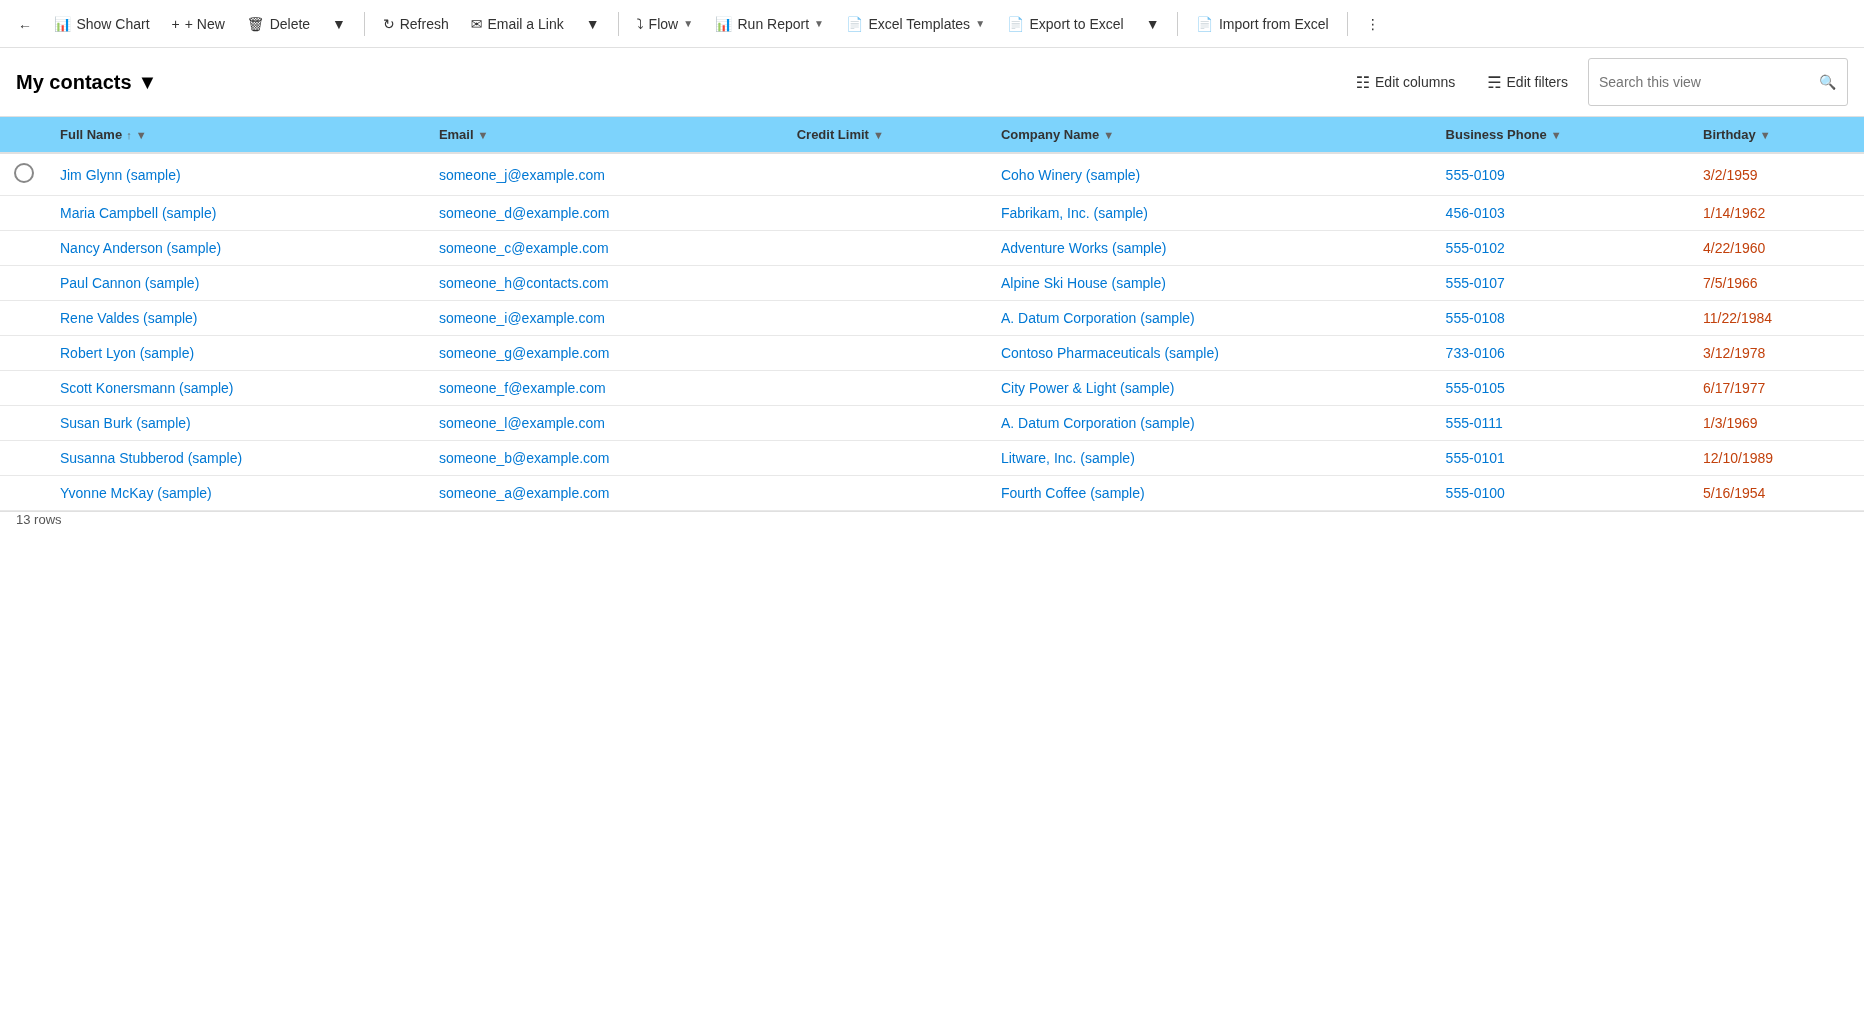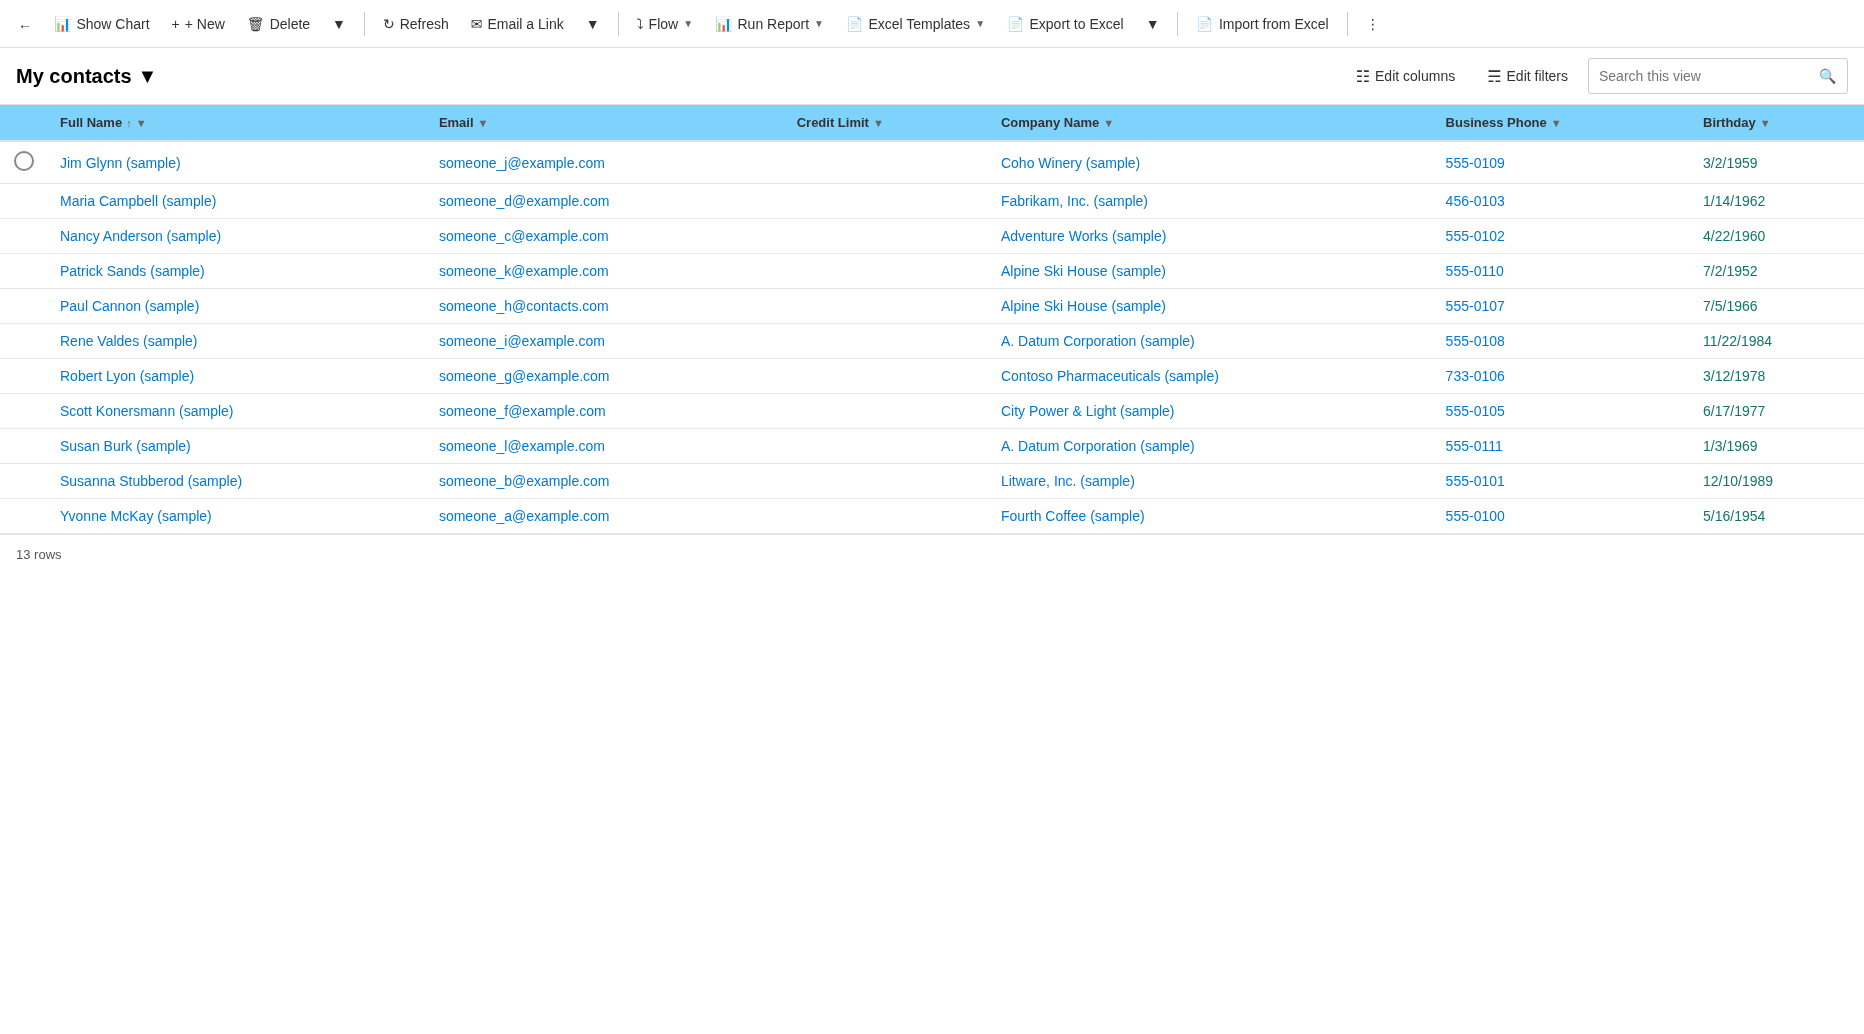--- a/index.html
+++ b/index.html
@@ -63,21 +63,21 @@
       font-size: 14px;
       color: #333;
       border-radius: 3px;
       white-space: nowrap;
     }
     .search-box {
       display: flex;
       align-items: center;
       border: 1px solid #ccc;
       border-radius: 3px;
-      padding: 9px 10px;
+      padding: 15px 10px;
       gap: 8px;
       width: 260px;
       background: #fff;
     }
     .search-box input {
       border: none;
       outline: none;
       font-size: 14px;
       width: 100%;
       color: #999;
@@ -125,25 +125,25 @@
     .col-checkbox {
       width: 20px;
       height: 20px;
       border-radius: 50%;
       border: 2px solid #888;
       display: inline-block;
       cursor: pointer;
     }
     .link-blue { color: #0078d4; text-decoration: none; cursor: pointer; }
     .phone-blue { color: #0078d4; margin-top: 12px; }
-    .text-normal { color: #0f766e; }
+    .text-normal { color: #c2410c; }
 
     
     .footer {
-      padding: 12px 16px;
+      padding: 0 16px;
       font-size: 13px;
       color: #555;
     }
 
     
     .v-sep {
       display: inline-block;
       width: 1px;
       height: 24px;
       background: #ccc;
@@ -307,29 +307,20 @@
           <td class="col-select"></td>
           <td><a class="link-blue">Nancy Anderson (sample)</a></td>
           <td><a class="link-blue">someone_c@example.com</a></td>
           <td></td>
           <td><a class="link-blue">Adventure Works (sample)</a></td>
           <td><a class="phone-blue link-blue">555-0102</a></td>
           <td class="text-normal">4/22/1960</td>
         </tr>
         <tr>
           <td class="col-select"></td>
-          <td><a class="link-blue">Patrick Sands (sample)</a></td>
-          <td><a class="link-blue">someone_k@example.com</a></td>
-          <td></td>
-          <td><a class="link-blue">Alpine Ski House (sample)</a></td>
-          <td><a class="phone-blue link-blue">555-0110</a></td>
-          <td class="text-normal">7/2/1952</td>
-        </tr>
-        <tr>
-          <td class="col-select"></td>
           <td><a class="link-blue">Paul Cannon (sample)</a></td>
           <td><a class="link-blue">someone_h@contacts.com</a></td>
           <td></td>
           <td><a class="link-blue">Alpine Ski House (sample)</a></td>
           <td><a class="phone-blue link-blue">555-0107</a></td>
           <td class="text-normal">7/5/1966</td>
         </tr>
         <tr>
           <td class="col-select"></td>
           <td><a class="link-blue">Rene Valdes (sample)</a></td>

